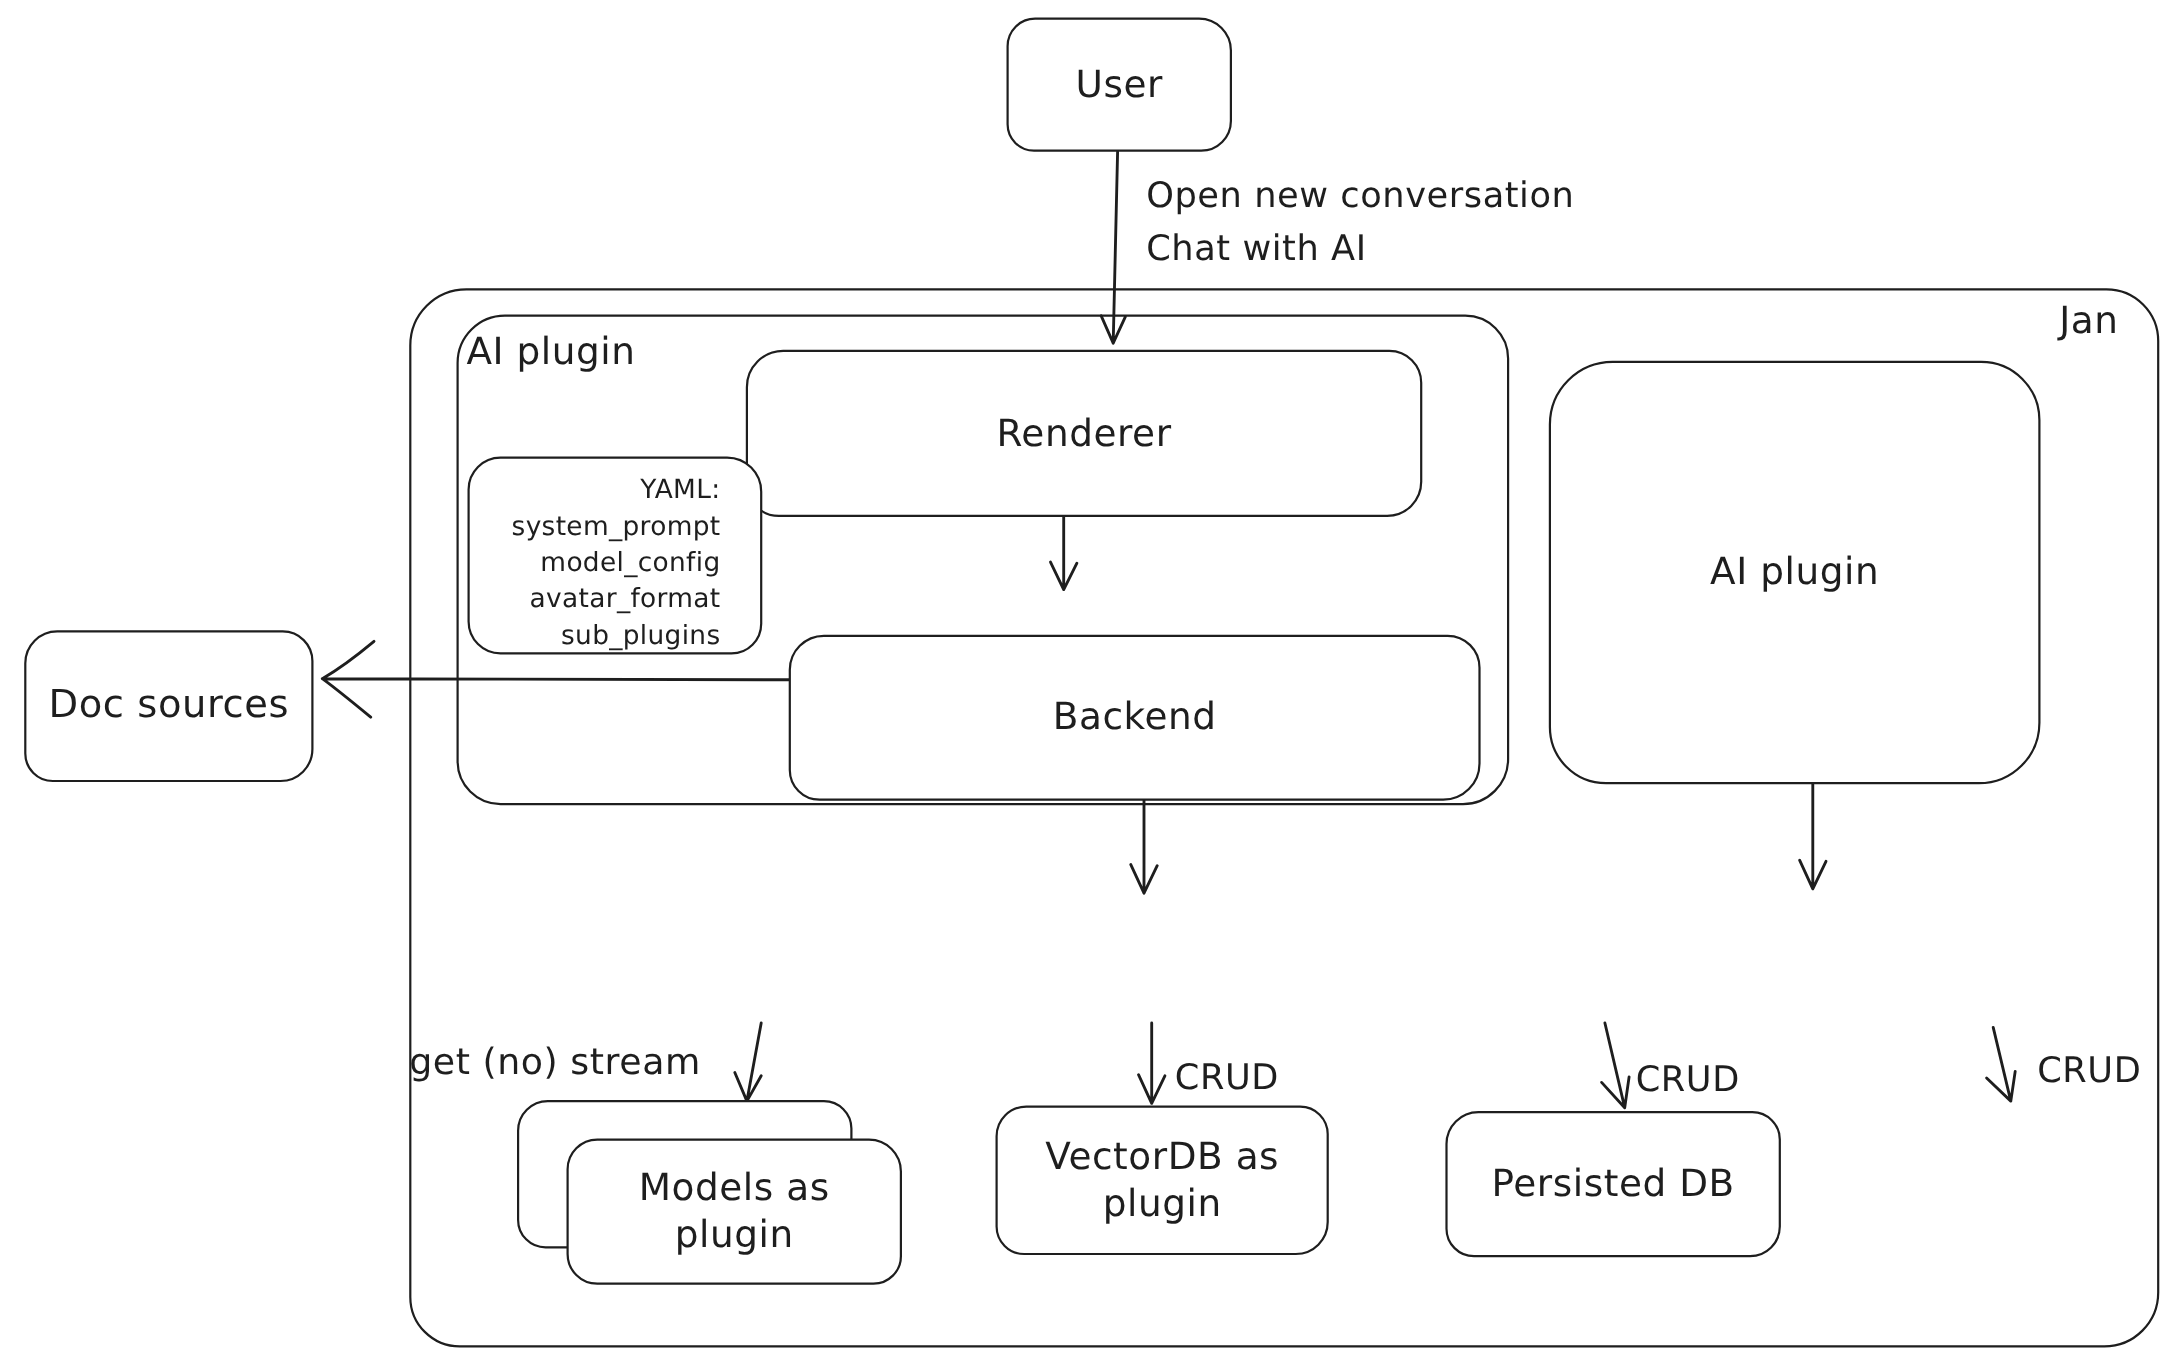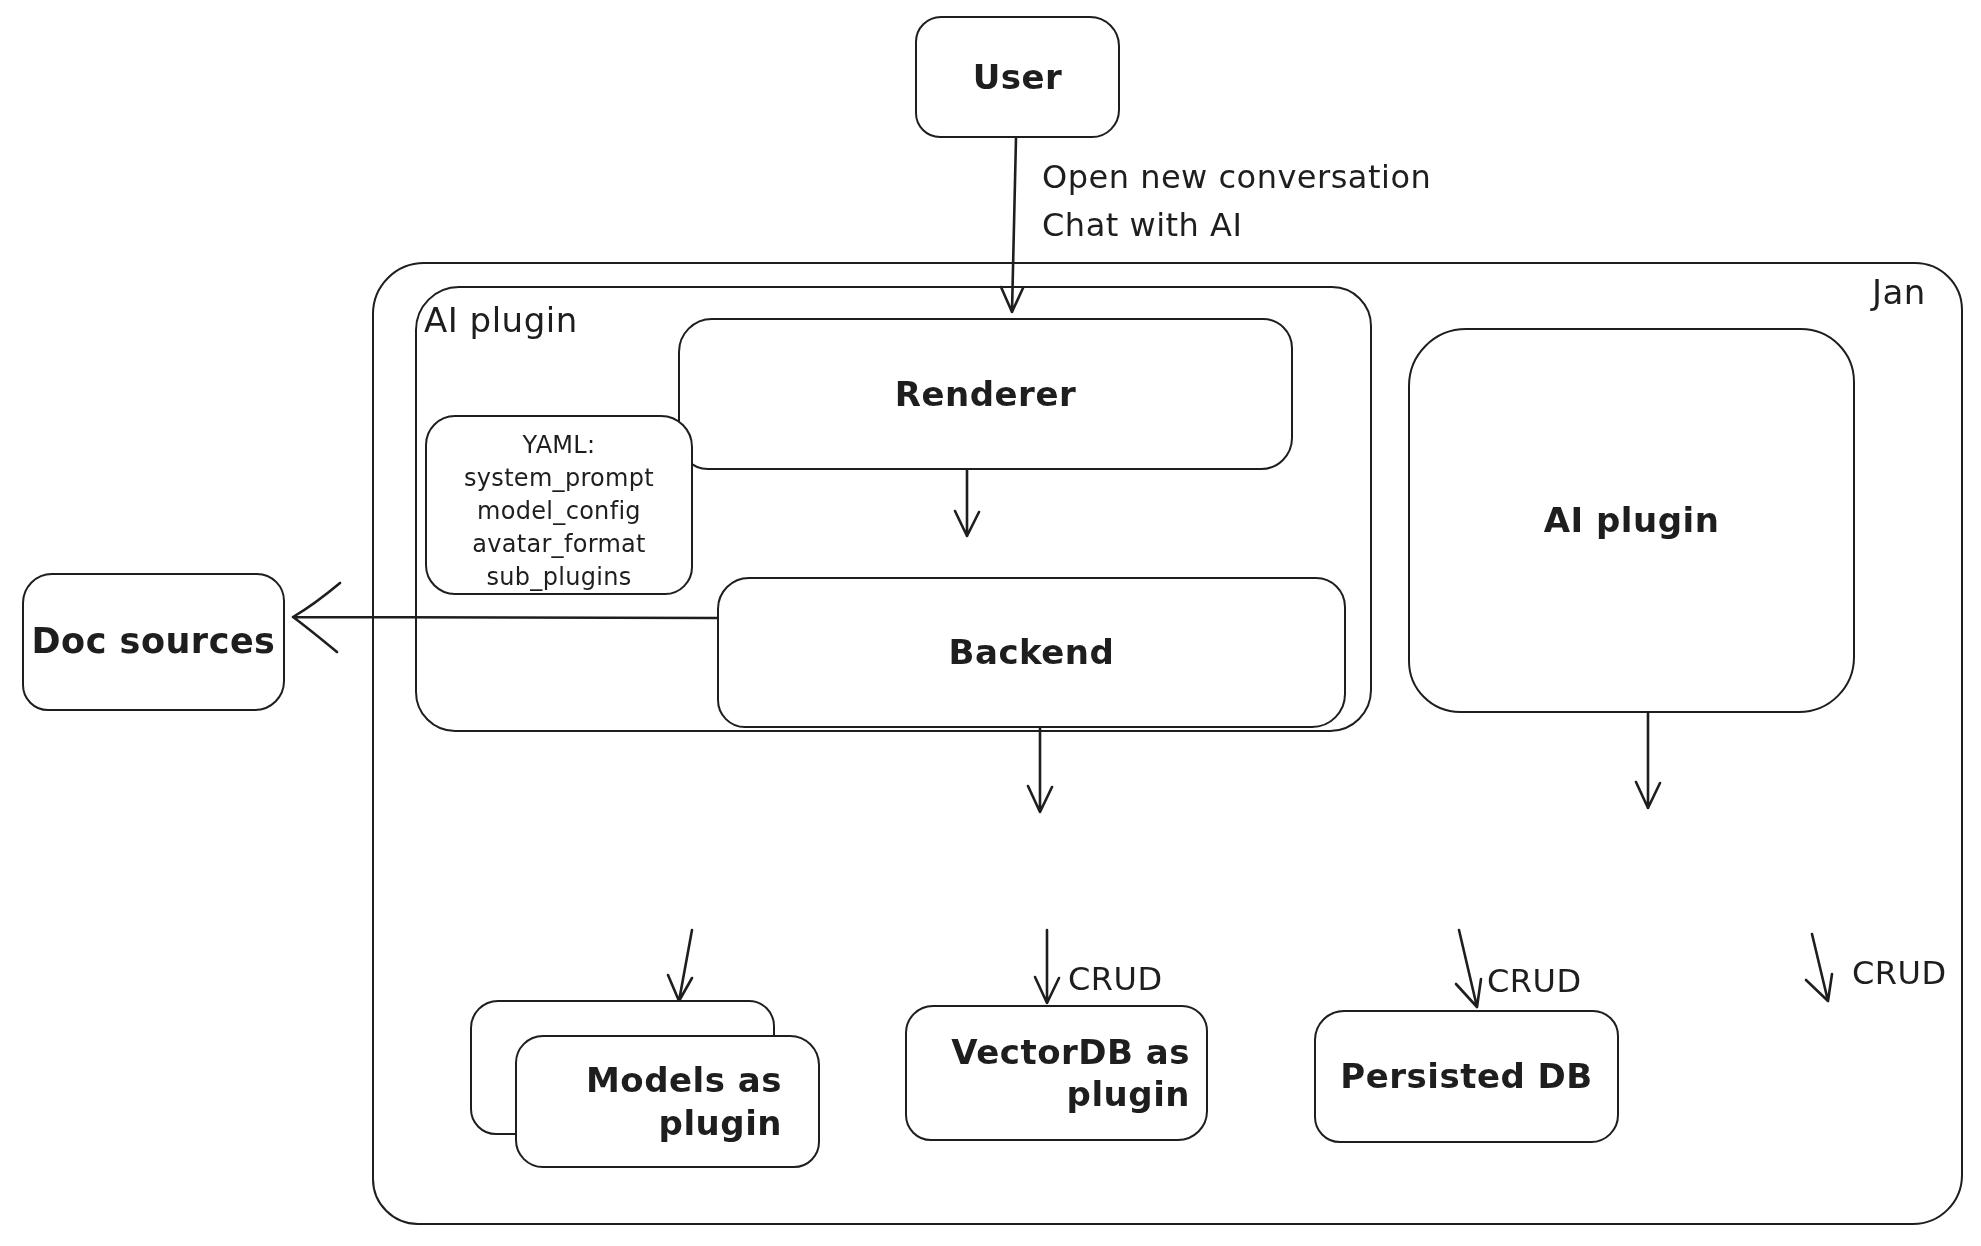--- a/index.html
+++ b/index.html
@@ -11,49 +11,48 @@
     color:#1e1e1e;
     overflow:hidden;
   }
   .box{
     position:absolute;
     border:2.6px solid #1e1e1e;
     background:#ffffff;
     display:flex;
     align-items:center;
     justify-content:center;
-    text-align:right;
+    text-align:center;
     box-sizing:border-box;
     font-size:34px;
     letter-spacing:0.5px;
     line-height:1.25;
-    font-weight:bold;
   }
   .container-box{
     position:absolute;
     border:2.6px solid #1e1e1e;
     background:transparent;
     box-sizing:border-box;
   }
   .floating-label{
     position:absolute;
     font-size:33px;
     letter-spacing:0.5px;
     white-space:nowrap;
   }
   .note{
     position:absolute;
     border:2.4px solid #1e1e1e;
     background:#ffffff;
     box-sizing:border-box;
-    padding:12px 12px;
+    padding:12px 36px;
     font-size:24px;
     line-height:33px;
     letter-spacing:0.3px;
-    text-align:center;
+    text-align:right;
   }
   svg.arrows{
     position:absolute;
     left:0;top:0;
     width:1981px;height:1246px;
     pointer-events:none;
   }
   svg.arrows path{
     stroke:#1e1e1e;
     stroke-width:2.6;
@@ -119,20 +118,21 @@
 
   <div class="box" style="left:1408px;top:328px;width:447px;height:385px;border-radius:58px 54px 56px 52px;">
     <span>AI plugin</span>
   </div>
 
   <div class="box" style="left:22px;top:573px;width:263px;height:138px;border-radius:30px 28px 30px 26px;font-size:35px;">
     <span>Doc sources</span>
   </div>
 
 
+  <div class="floating-label" style="left:372px;top:945px;font-size:33px;">get (no) stream</div>
   <div class="floating-label" style="left:1068px;top:960px;font-size:32px;">CRUD</div>
   <div class="floating-label" style="left:1487px;top:962px;font-size:32px;">CRUD</div>
   <div class="floating-label" style="left:1852px;top:954px;font-size:32px;">CRUD</div>
 
   <div class="container-box" style="left:470px;top:1000px;width:305px;height:135px;border-radius:28px 26px 28px 26px;background:#ffffff;"></div>
   <div class="box" style="left:515px;top:1035px;width:305px;height:133px;border-radius:28px 30px 26px 28px;padding:0 36px;">
     <span>Models as plugin</span>
   </div>
 
   <div class="box" style="left:905px;top:1005px;width:303px;height:136px;border-radius:28px 26px 30px 26px;padding:0 16px;">

